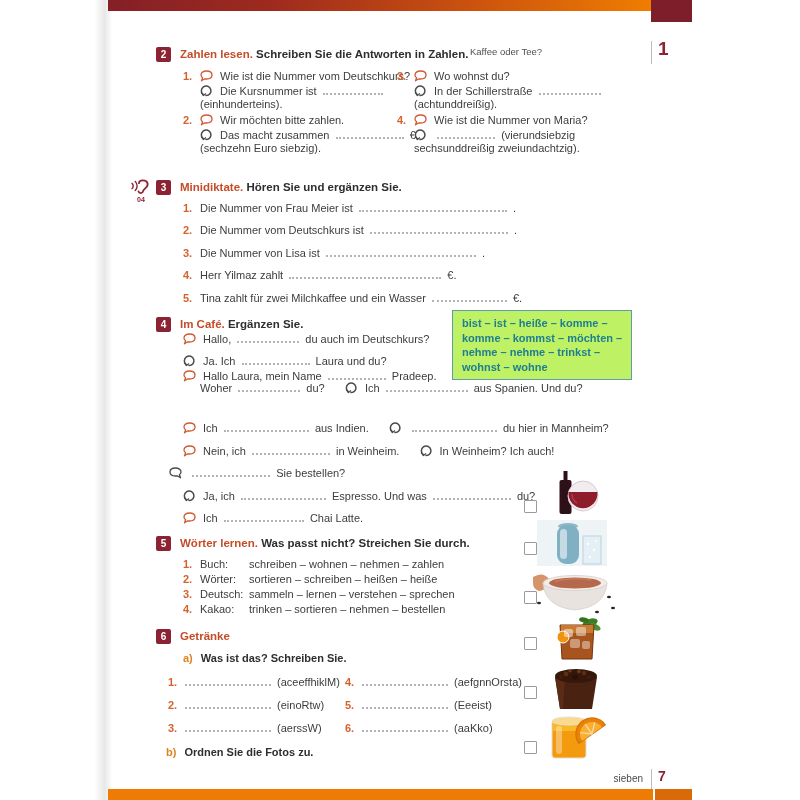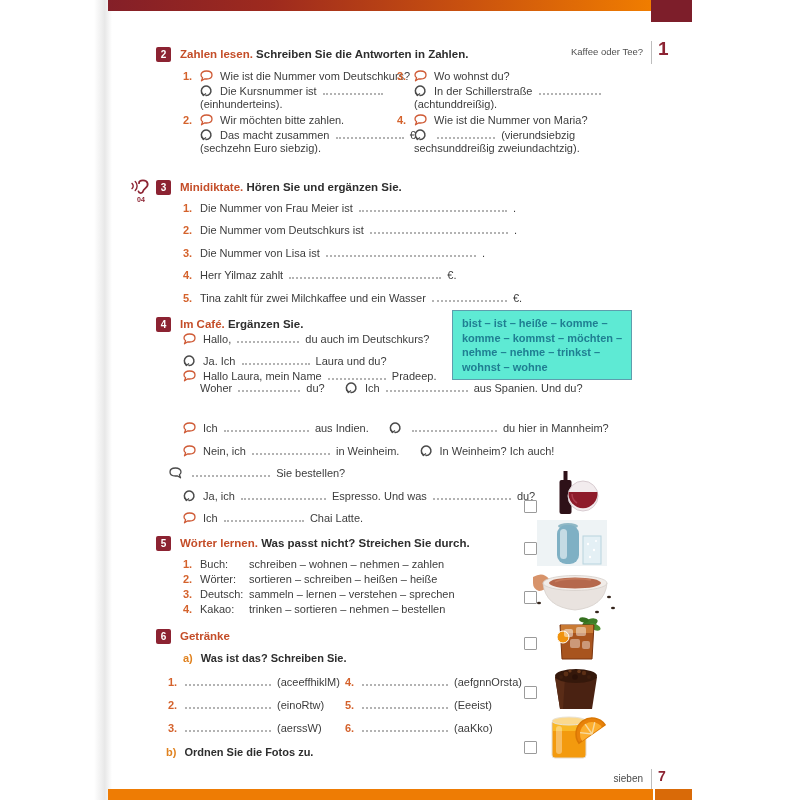--- a/index.html
+++ b/index.html
@@ -3,21 +3,21 @@
 <meta charset="utf-8">
 <style>
   html,body{margin:0;padding:0;background:#fbfbfa;}
   #page{position:relative;width:800px;height:800px;background:#ffffff;
         font-family:"Liberation Sans",sans-serif;color:#3c3c3c;overflow:hidden;}
   .abs{position:absolute;}
   
   #top-bar{left:108px;top:0;width:543px;height:11px;
            background:linear-gradient(90deg,#841f28 0%,#9e2a1e 30%,#c8500f 65%,#f07d00 100%);}
   #chapter-block{left:651px;top:0;width:41px;height:22px;background:#7d1e2a;}
-  #chapter-label{left:470px;top:46px;width:173px;text-align:right;font-size:9.5px;color:#4f4f4f;}
+  #chapter-label{left:470px;top:46px;width:173px;font-size:9.5px;color:#4f4f4f;}
   #chapter-sep{left:651px;top:41px;width:1px;height:23px;background:#bdbdbd;}
   #chapter-num{left:658px;top:38px;font-size:19px;font-weight:bold;color:#8c2332;}
   #bottom-bar{left:108px;top:789px;width:545px;height:11px;background:#ee7c04;}
   #bottom-bar-gap{left:653px;top:789px;width:2px;height:11px;background:#ffffff;}
   #bottom-bar-right{left:655px;top:789px;width:37px;height:11px;background:#d96a08;}
   #footer-word{left:540px;top:773px;width:103px;text-align:right;font-size:10px;color:#4a4a4a;}
   #footer-sep{left:651px;top:769px;width:1px;height:20px;background:#bdbdbd;}
   #footer-num{left:658px;top:768px;font-size:14px;font-weight:bold;color:#8c2332;}
   #edge-shadow{left:94px;top:0;width:18px;height:800px;
         background:linear-gradient(90deg,rgba(0,0,0,0) 0%,rgba(110,110,110,0.16) 60%,rgba(0,0,0,0) 100%);}
@@ -31,21 +31,21 @@
   .ln{padding-left:17px;white-space:nowrap;}
   .dots{display:inline-block;border-bottom:2px dotted #b3b3b3;height:8px;margin:0 3px;}
   .ic{display:inline-block;vertical-align:-2px;margin-right:4px;}
   .d-row{position:absolute;font-size:11px;line-height:14px;white-space:nowrap;}
   .indent{padding-left:17px;}
   .gap{display:inline-block;width:14px;}
   .bold{font-weight:bold;color:#2e2e2e;}
   .sub{color:#e0821f;font-weight:bold;margin-right:5px;}
   .cat{display:inline-block;width:46px;}
   #word-box{position:absolute;left:452px;top:310px;border:1.3px solid #5e9dad;
-            padding:5px 9px;color:#1f7e92;font-weight:bold;font-size:11px;line-height:14.5px;background:#5eead4;}
+            padding:5px 9px;color:#1f7e92;font-weight:bold;font-size:11px;line-height:14.5px;background:#bef264;}
   .cb{position:absolute;width:11px;height:11px;border:1.2px solid #9b9b9b;border-radius:1px;background:#fff;}
   .photo{position:absolute;}
   #audio-icon{left:130px;top:178px;}
   #audio-track{position:absolute;left:131px;top:196px;width:20px;text-align:center;
                font-size:7px;font-weight:bold;color:#8c2332;}
 </style>
 </head>
 <body>
 
 <svg width="0" height="0" style="position:absolute">

